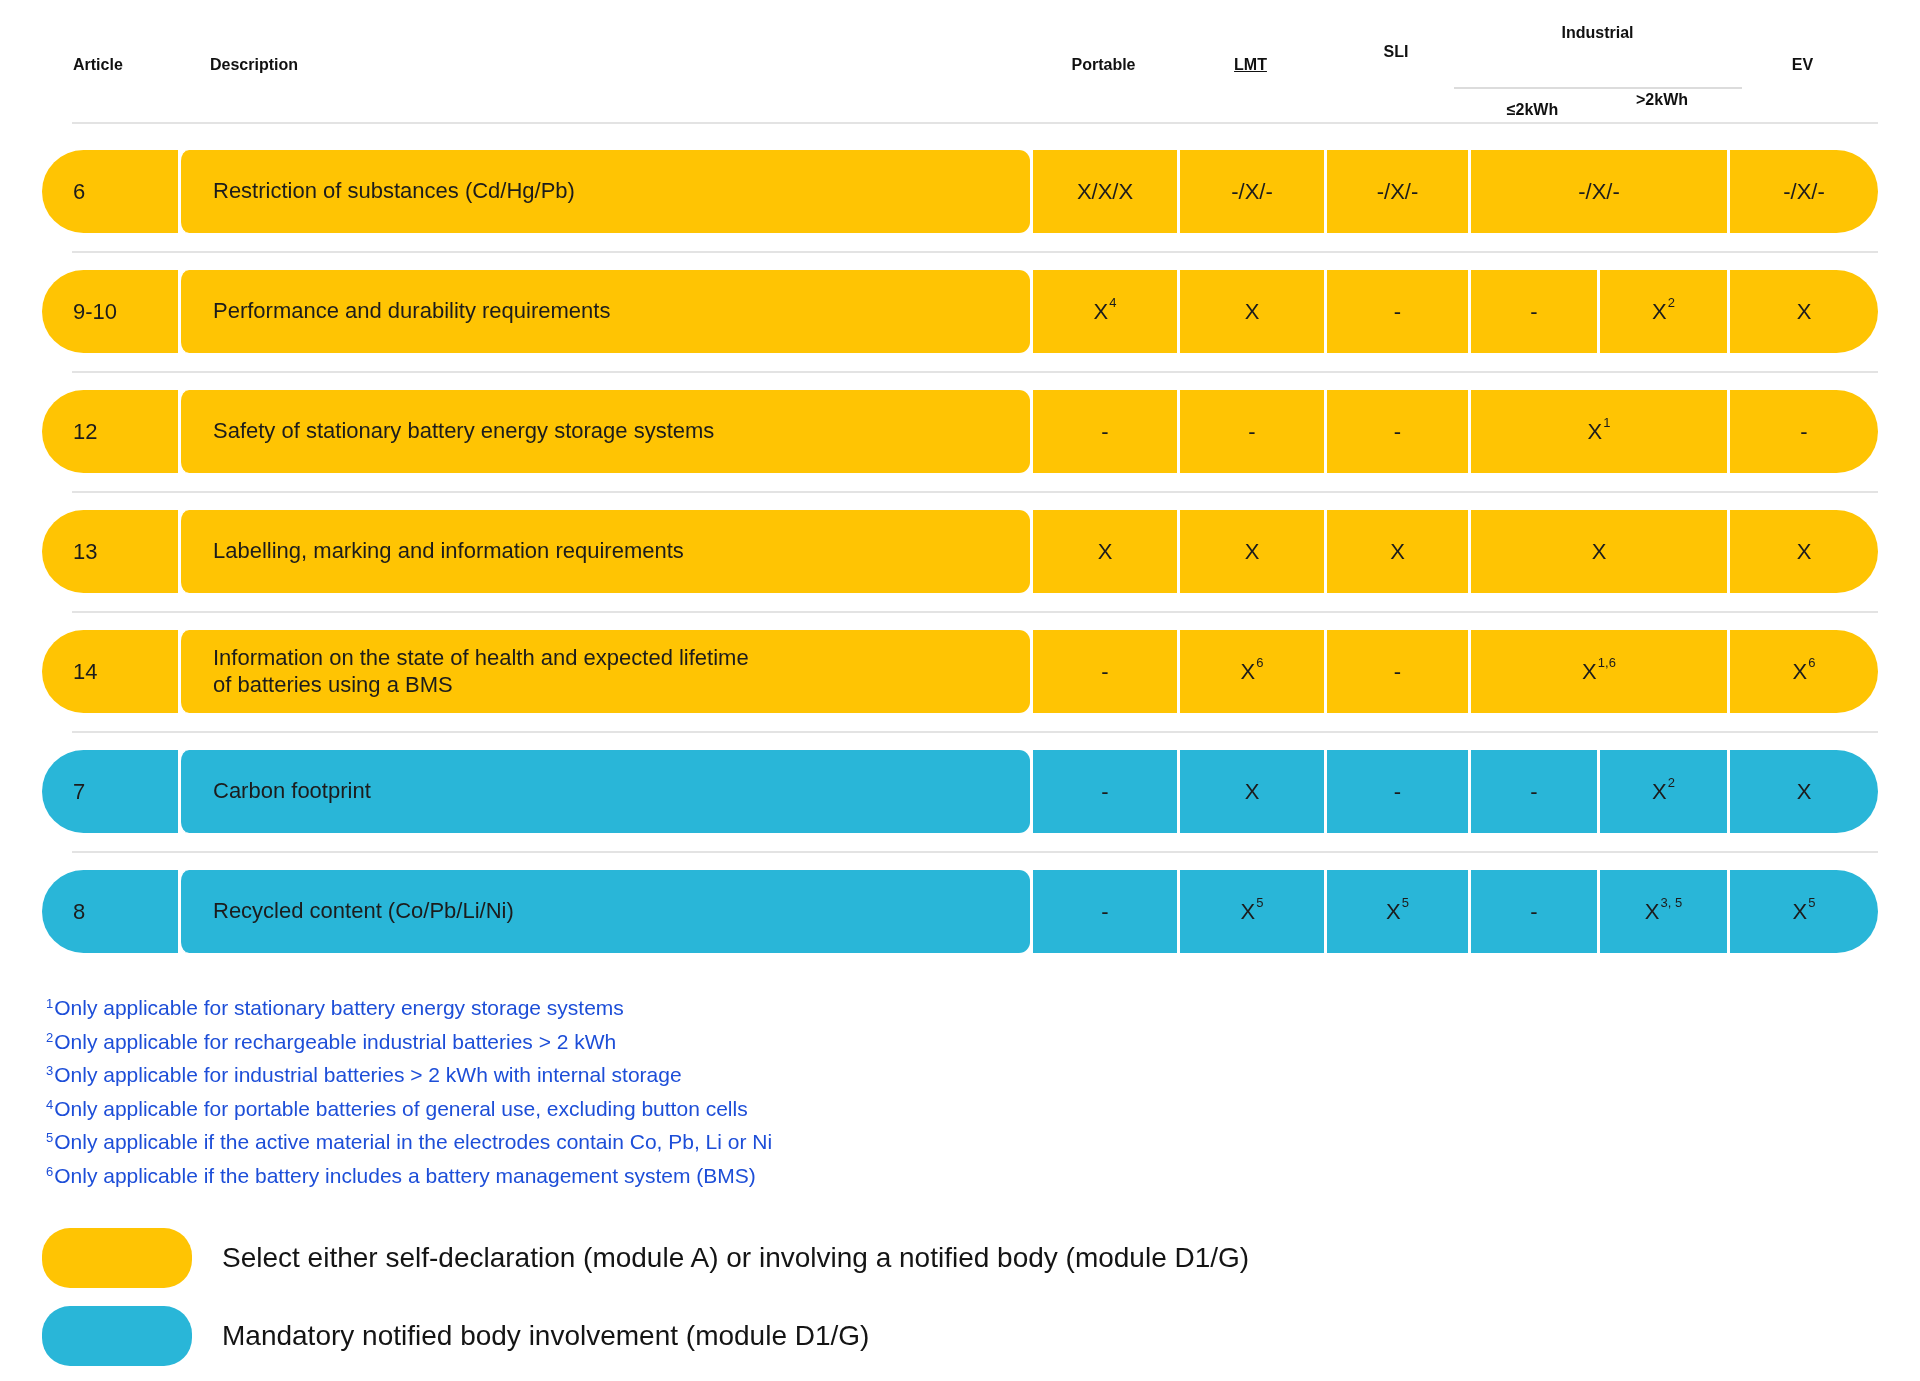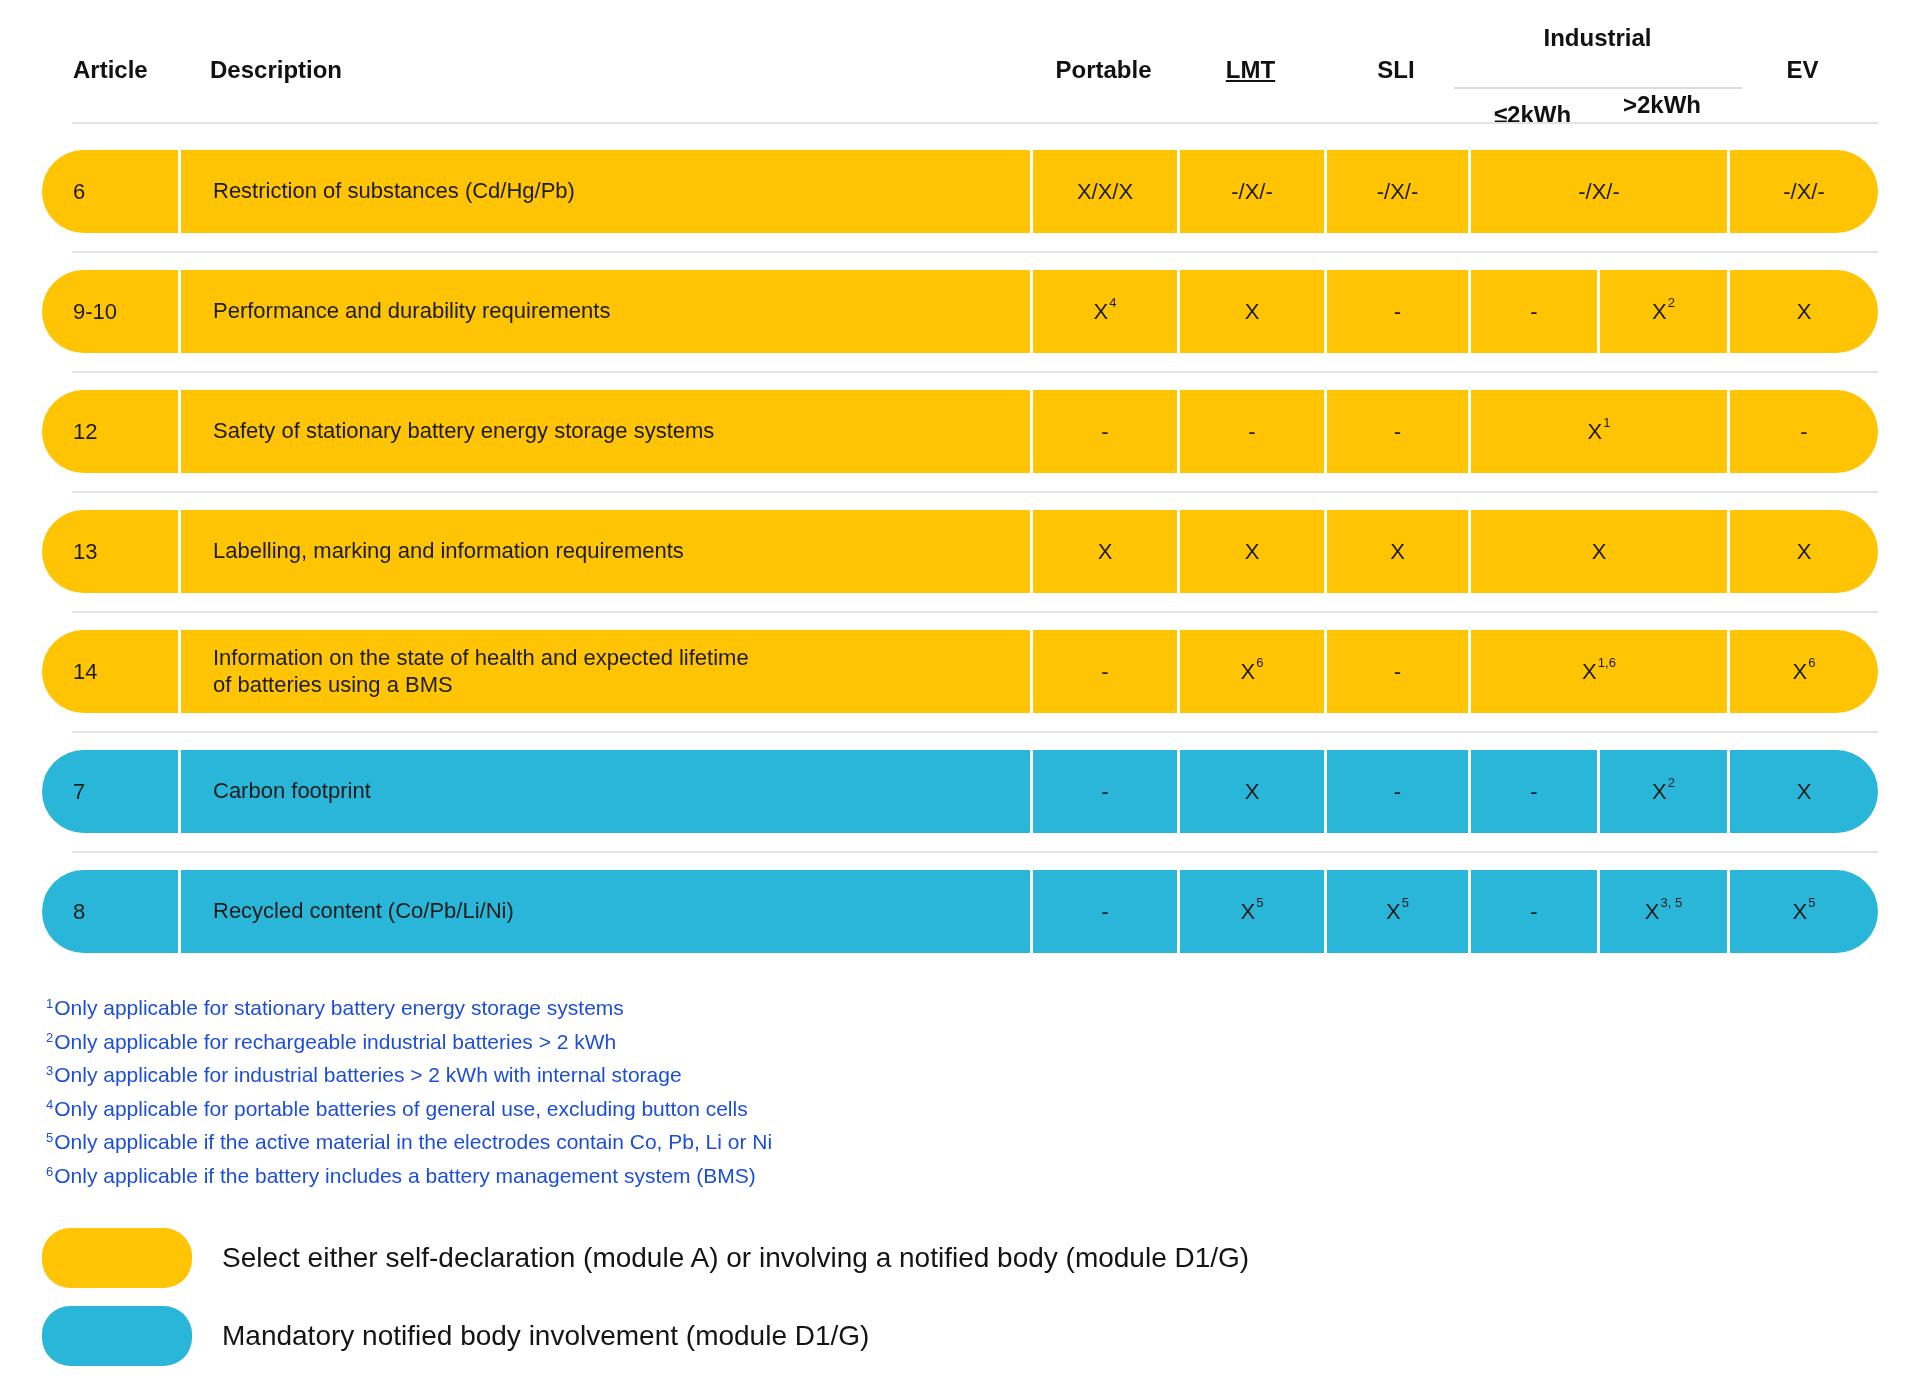--- a/index.html
+++ b/index.html
@@ -8,27 +8,27 @@
     position:relative;
     width:1920px; height:1381px;
     background:#ffffff;
     font-family:"Liberation Sans","DejaVu Sans",sans-serif;
     color:#151515;
     overflow:hidden;
   }
 
   
   .hdr { position:relative; margin-left:42px; width:1836px; height:150px; }
-  .hdr .abs { position:absolute; font-weight:700; font-size:24px; color:#111; }
+  .hdr .abs { position:absolute; font-weight:700; font-size:16px; color:#111; }
   .hdr .ctr { text-align:center; }
   .hdr-article     { left:31px;  top:56px; }
   .hdr-description { left:168px; top:56px; }
   .hdr-portable    { left:988px;  width:147px; top:56px; }
   .hdr-lmt         { left:1135px; width:147px; top:56px;text-decoration:underline; }
-  .hdr-sli         { left:1282px; width:144px; top:56px; }
+  .hdr-sli         { left:1282px; width:144px; top:43px; }
   .hdr-industrial  { left:1426px; width:259px; top:24px; }
   .hdr-ind-line    { position:absolute; left:1412px; width:288px; top:87px; height:2px; background:#dcdcdc; }
   .hdr-le          { left:1426px; width:129px; top:101px; font-size:20px; }
   .hdr-gt          { left:1555px; width:130px; top:91px; font-size:20px; }
   .hdr-ev          { left:1685px; width:151px; top:56px; }
   .hdr-bottom-line { position:absolute; left:30px; right:0; top:122px; height:2px; background:#e3e3e3; }
 
   
   #rows { margin-left:42px; width:1836px; }
   .row {
@@ -38,21 +38,21 @@
     grid-template-columns:136px 852px 147px 147px 144px 129px 130px 151px;
   }
   .row.yellow .cell { background:var(--yellow,#FFC403); }
   .row.blue   .cell { background:var(--blue,#29B6D8); }
   .cell {
     display:flex; align-items:center; justify-content:center;
     font-size:22px; color:#1c1c1c;
     border-left:3px solid #ffffff;
   }
   .cell.first { border-left:none; justify-content:flex-start; padding-left:31px; }
-  .cell.desc  { justify-content:flex-start; padding-left:32px; white-space:pre-line; line-height:1.2; }
+  .cell.desc  { justify-content:flex-start; padding-left:32px; white-space:pre-line; line-height:1.2;border-radius:11px; }
   .sup { font-size:13px; position:relative; top:-9px; margin-left:1px; }
 
   .gap { height:37px; display:flex; align-items:center; }
   .gap .line { flex:1; height:2px; background:#e3e3e3; margin-left:30px; }
 
   
   .footnotes { margin:40px 0 0 46px; font-size:21px; color:#1d4ed8; }
   .fn { line-height:30.6px; }
   .fn-sup { font-size:13px; position:relative; top:-7px; margin-right:1px; }
 

